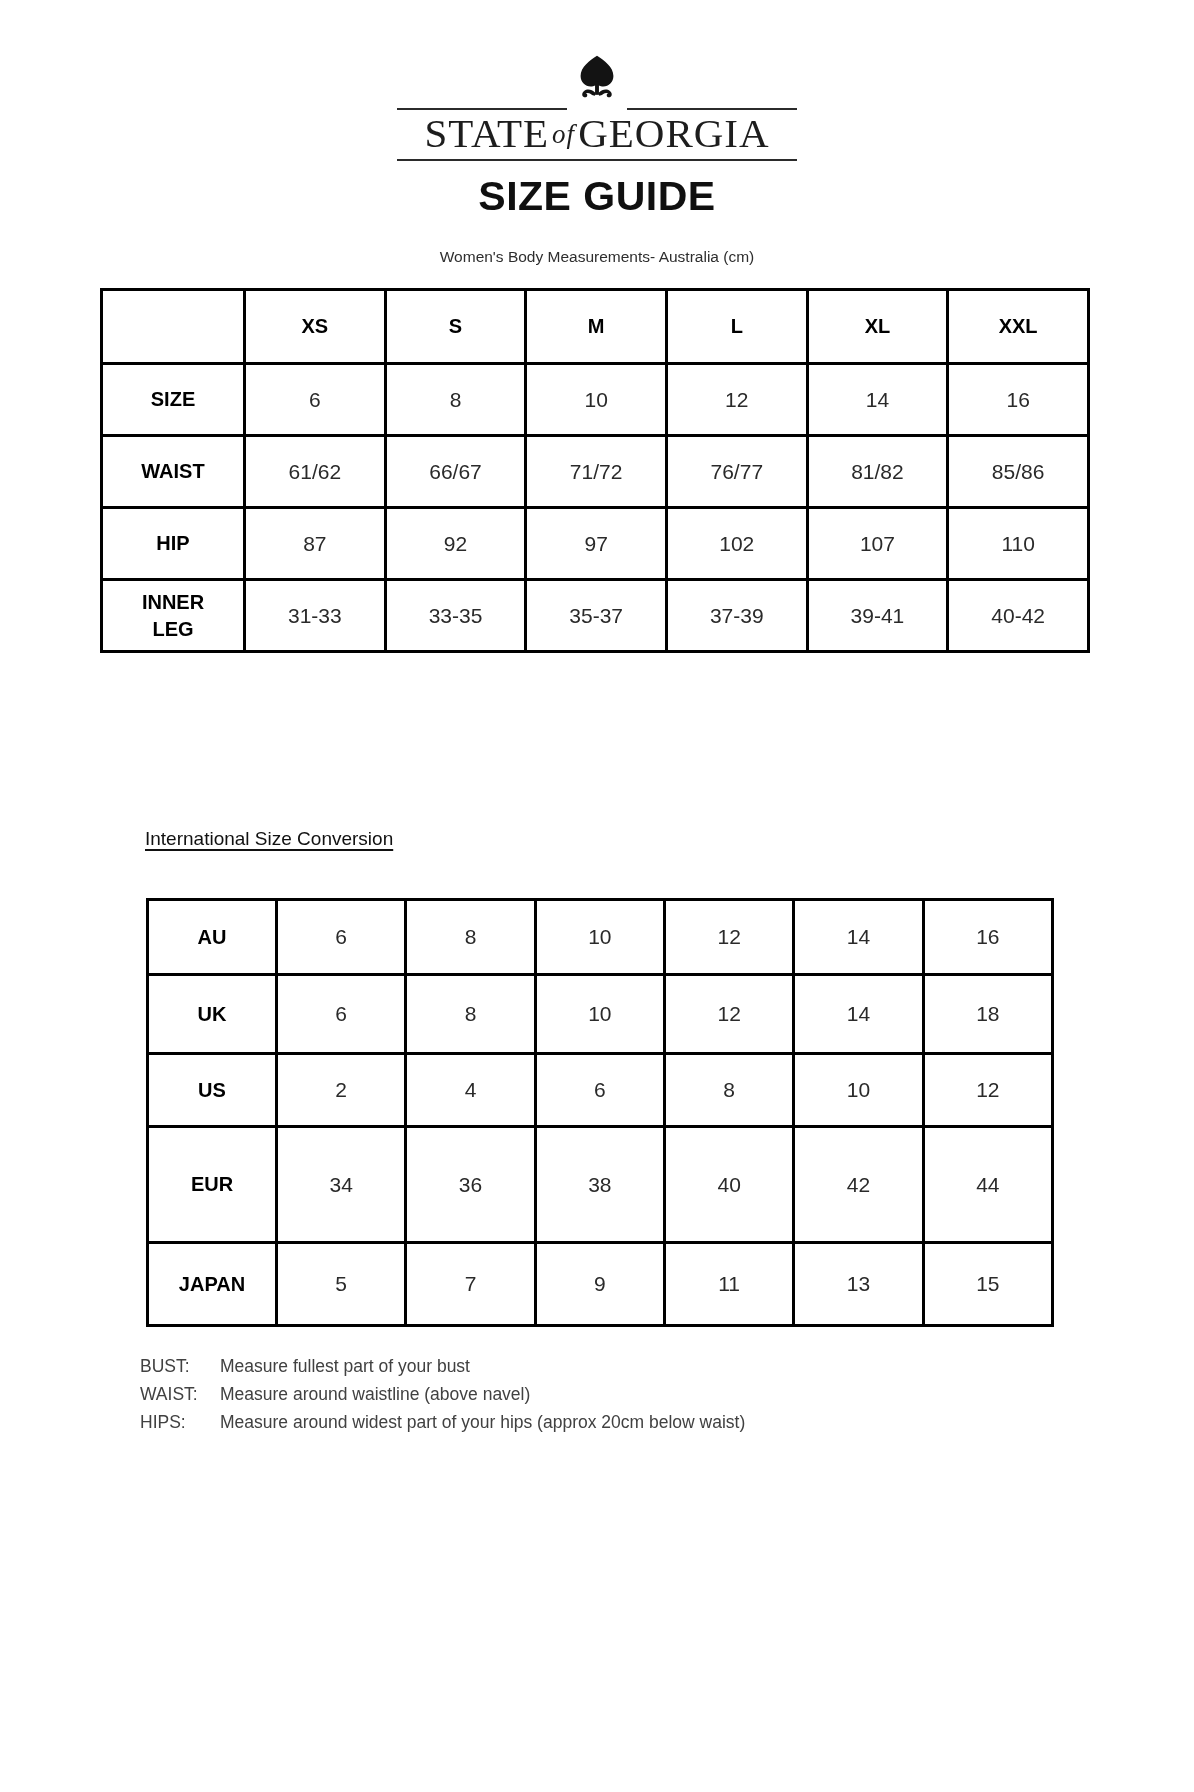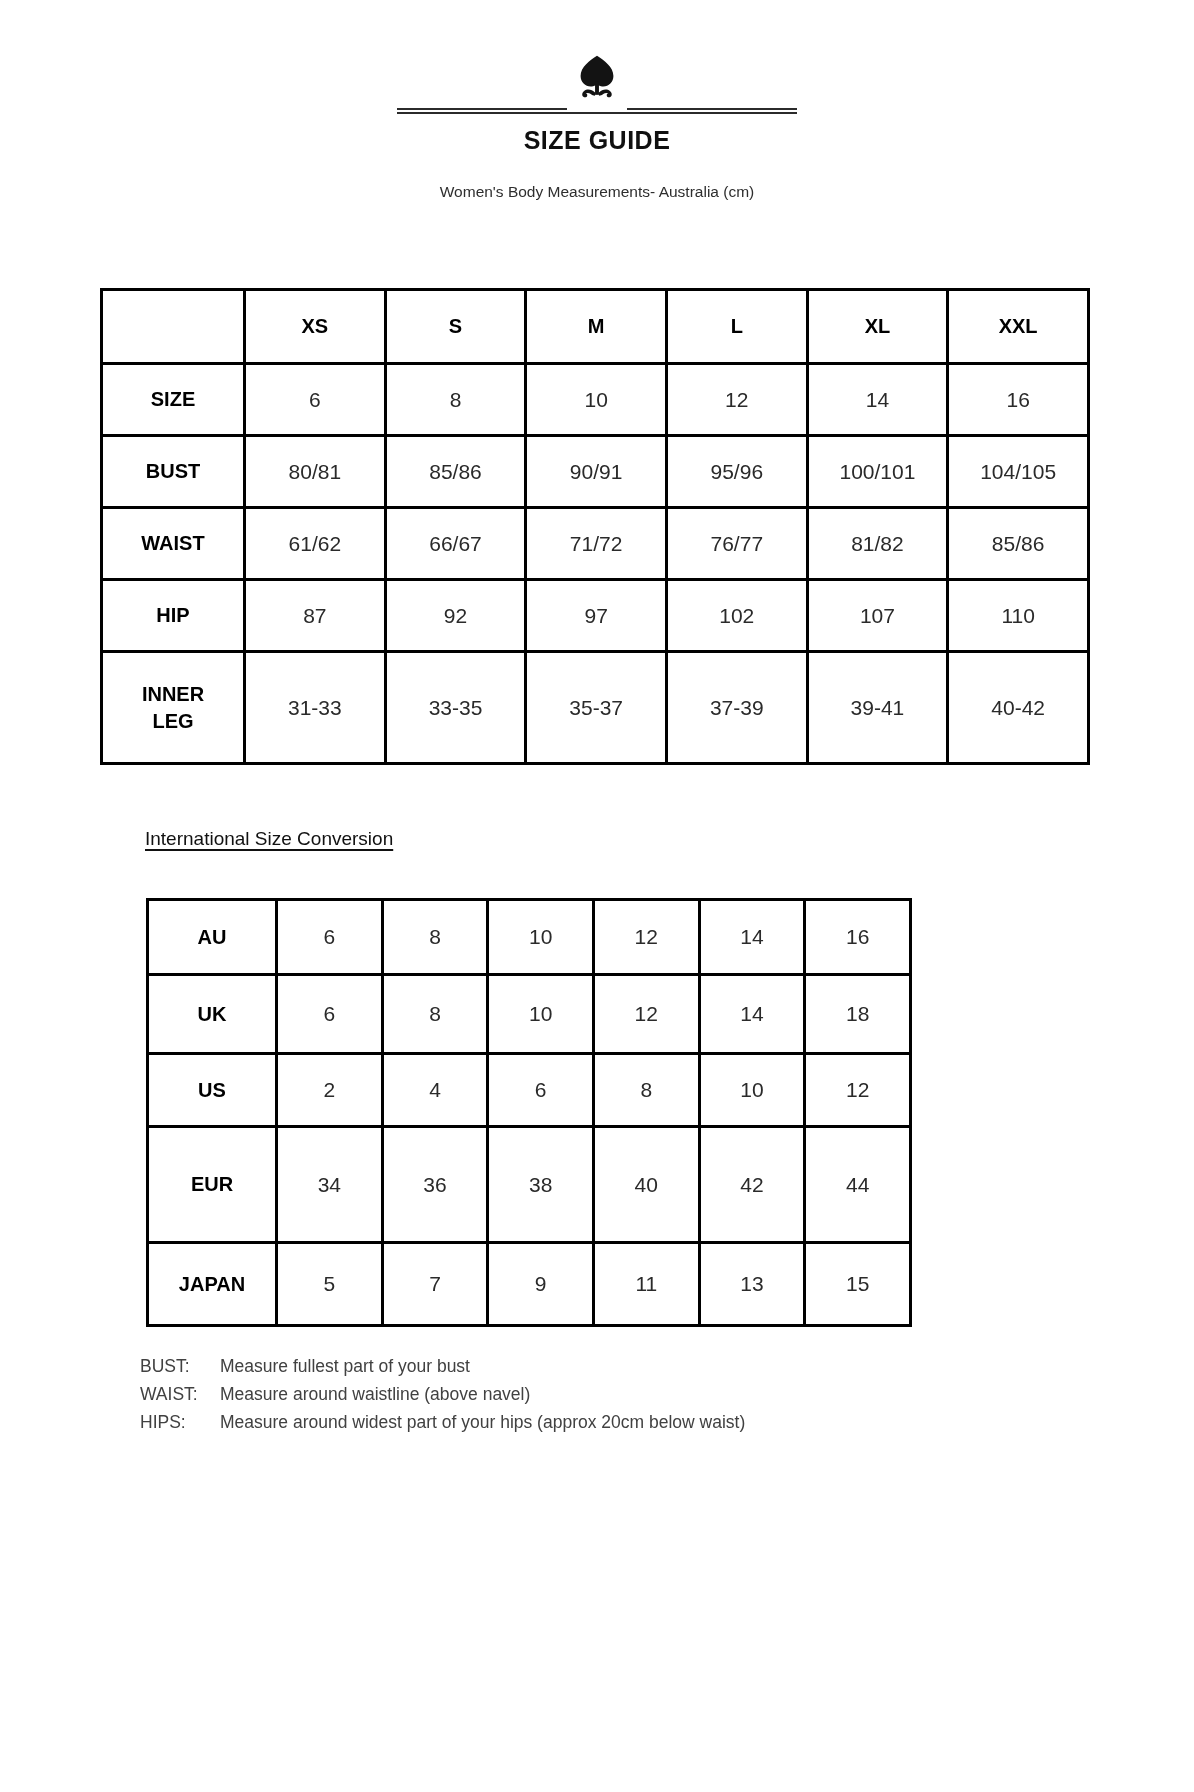--- a/index.html
+++ b/index.html
@@ -21,21 +21,21 @@
   .logo-top .seg{flex:1;border-bottom:2px solid #2b2b2b;height:2px;}
   .tree{margin:0 5px -2px 5px;}
   .logo-name{
     font-family:"Liberation Serif","DejaVu Serif",serif;
     color:#1d1d1d;font-size:41px;letter-spacing:1px;
     text-align:center;line-height:1.12;margin-top:1px;
     white-space:nowrap;
   }
   .logo-name .of{font-style:italic;font-size:27px;position:relative;top:-4px;margin:0 3px;}
   .logo-bottomline{border-bottom:2px solid #2b2b2b;margin-top:2px;width:100%;}
-  .size-guide{margin-top:12px;font-size:25px;font-weight:800;letter-spacing:.5px;color:#101010;}
+  .size-guide{margin-top:12px;font-size:41px;font-weight:800;letter-spacing:.5px;color:#101010;}
   .subtitle{margin-top:28px;font-size:15.5px;color:#2e2e2e;}
 
   
   table.sg-table{border-collapse:collapse;table-layout:fixed;border-radius:23px;}
   table.sg-table th,table.sg-table td{
     border:3px solid #000;text-align:center;vertical-align:middle;padding:0;
     overflow:hidden;
   }
   table.sg-table th{font-weight:700;font-size:20px;color:#000;}
   table.sg-table td{font-weight:400;font-size:21px;color:#2a2a2a;}
@@ -45,21 +45,21 @@
   #measurements-table tr:nth-child(1){height:74px;}
   #measurements-table tr:nth-child(n+2):nth-child(-n+5){height:72px;}
   #measurements-table tr:nth-child(6){height:112px;}
 
   #conversion-heading{
     position:absolute;left:145px;top:828px;
     font-size:19px;font-weight:400;color:#111;
     text-decoration:underline;text-decoration-thickness:2px;text-underline-offset:4px;
   }
 
-  #conversion-table{position:absolute;left:146px;top:898px;width:766px;}
+  #conversion-table{position:absolute;left:146px;top:898px;width:908px;}
   #conversion-table tr:nth-child(1){height:75px;}
   #conversion-table tr:nth-child(2){height:79px;margin-top:48px;}
   #conversion-table tr:nth-child(3){height:73px;}
   #conversion-table tr:nth-child(4){height:116px;}
   #conversion-table tr:nth-child(5){height:83px;}
 
   
   #notes{position:absolute;left:140px;top:1352px;width:920px;
     font-size:17.5px;color:#414141;line-height:28px;}
   .note-line{display:grid;grid-template-columns:80px auto;}
@@ -78,20 +78,23 @@
             <g fill="#131313">
               <path d="M32 0C23 6 11 14 11 26c0 9 8 15 16 13 2-.5 3.5-1.2 5-2 1.5.8 3 1.5 5 2 8 2 16-4 16-13C53 14 41 6 32 0z"></path>
               <path d="M29.5 33h5v17h-5z"></path>
               <path d="M29.5 47c-4-4-10-5-14-2-3 2-3 6-1 7.5 2 1.4 4.5.6 5-1.5.3-1.4-.6-2.6-2-2.6 1.5-1.5 4.5-1 6.5.6 1.5 1.2 3.5 2 5.5 2z"></path>
               <path d="M34.5 47c4-4 10-5 14-2 3 2 3 6 1 7.5-2 1.4-4.5.6-5-1.5-.3-1.4.6-2.6 2-2.6-1.5-1.5-4.5-1-6.5.6-1.5 1.2-3.5 2-5.5 2z"></path>
             </g>
           </svg>
         </span>
         <span class="seg"></span>
       </div>
+      <div class="logo-name">
+        <span>STATE</span><span class="of">of</span><span>GEORGIA</span>
+      </div>
       <div class="logo-bottomline"></div>
     </div>
     <div class="size-guide">SIZE GUIDE</div>
     <div class="subtitle">Women's Body Measurements- Australia (cm)</div>
   </div>
 
   <table class="sg-table" id="measurements-table">
     <colgroup>
         <col style="width:143px">
         <col>
@@ -114,29 +117,20 @@
         <tr>
           <th><span class="label-span">SIZE</span></th>
           <td>6</td>
           <td>8</td>
           <td>10</td>
           <td>12</td>
           <td>14</td>
           <td>16</td>
         </tr>
         <tr>
-          <th><span class="label-span">BUST</span></th>
-          <td>80/81</td>
-          <td>85/86</td>
-          <td>90/91</td>
-          <td>95/96</td>
-          <td>100/101</td>
-          <td>104/105</td>
-        </tr>
-        <tr>
           <th><span class="label-span">WAIST</span></th>
           <td>61/62</td>
           <td>66/67</td>
           <td>71/72</td>
           <td>76/77</td>
           <td>81/82</td>
           <td>85/86</td>
         </tr>
         <tr>
           <th><span class="label-span">HIP</span></th>

